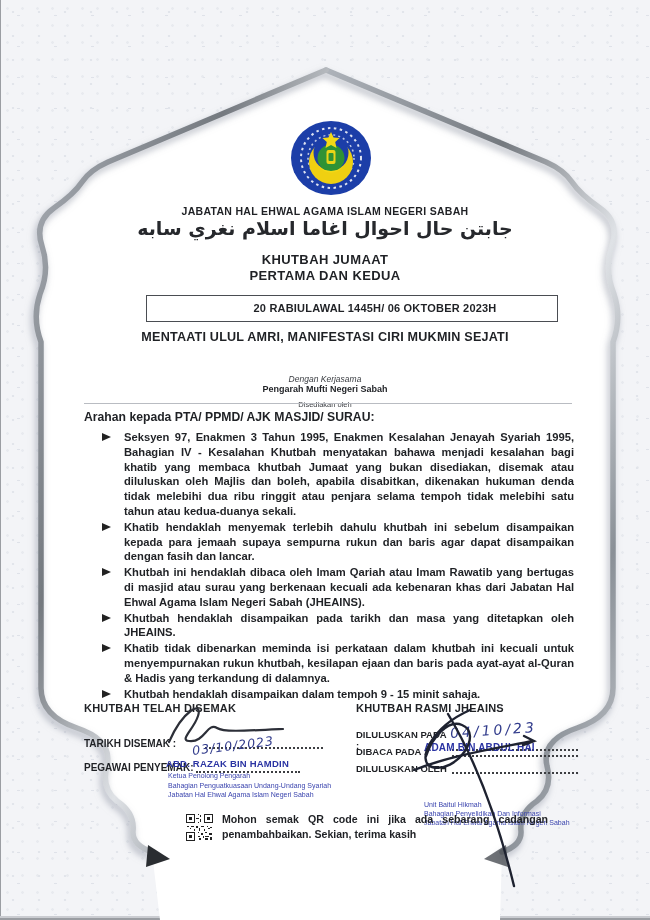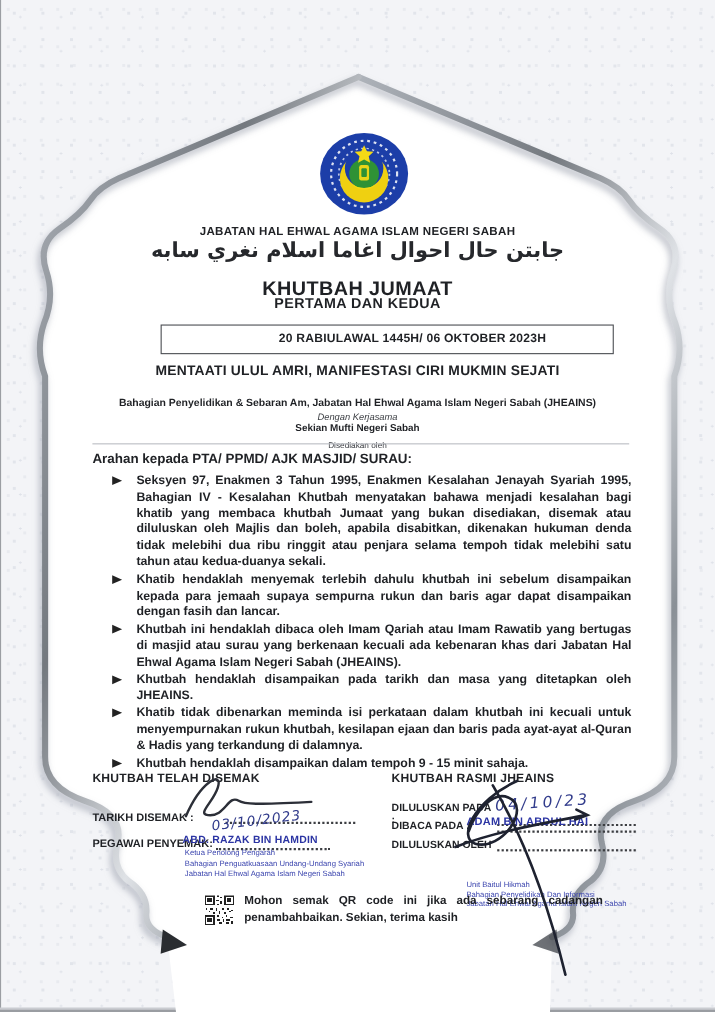--- a/index.html
+++ b/index.html
@@ -14,21 +14,21 @@
     font-family:"Liberation Sans", sans-serif;
     color:#1f2125;
     box-shadow: inset 0 -2px 0 #9a9da2, inset 0 -4px 0 #caccd1, inset 1px 0 0 #9b9ea3;
   }
   .frame{position:absolute;left:0;top:0;width:650px;height:920px;}
   .content{position:absolute;inset:0;}
   .abs{position:absolute;}
   .ctr{left:45px;width:560px;text-align:center;}
   .dept{top:205px;font-size:10.5px;font-weight:bold;letter-spacing:.3px;}
   .jawi{top:217px;font-size:19px;font-weight:bold;direction:rtl;font-family:"DejaVu Sans", sans-serif;color:#26282c;}
-  .doc1{top:252px;font-size:18px;font-weight:bold;letter-spacing:.4px;}
+  .doc1{top:252px;font-size:13px;font-weight:bold;letter-spacing:.4px;}
   .doc2{top:268px;font-size:13px;font-weight:bold;letter-spacing:.4px;}
   .datebox{left:146px;top:295px;width:364px;height:25px;border:1.2px solid #4a4d52;background:#fff;
     font-size:11px;font-weight:bold;text-align:center;line-height:25px;letter-spacing:.2px;padding-left:46px;}
   .title{top:330px;font-size:12.6px;font-weight:bold;letter-spacing:.2px;}
   .preplabel{top:354px;font-size:7.5px;color:#3a3d42;margin-top:46px;}
   .prepby{top:361px;font-size:9.5px;font-weight:bold;}
   .cooplabel{top:374px;font-size:8.5px;font-style:italic;color:#3a3d42;}
   .coop{top:384px;font-size:9px;font-weight:bold;}
   .divider{left:84px;top:403px;width:488px;height:1px;background:#b9bcc2;}
   .arahan{left:84px;top:410px;font-size:12.2px;font-weight:bold;}
@@ -101,23 +101,22 @@
       <path d="M41 12 l2.6 5.4 6 .6 -4.4 4 1.3 5.9 -5.5 -3 -5.5 3 1.3 -5.9 -4.4 -4 6 -.6z" fill="#f4d916"></path>
     </svg>
 
     <div class="abs ctr dept">JABATAN HAL EHWAL AGAMA ISLAM NEGERI SABAH</div>
     <div class="abs ctr jawi">جابتن حال احوال اغاما اسلام نغري سابه</div>
     <div class="abs ctr doc1">KHUTBAH JUMAAT</div>
     <div class="abs ctr doc2">PERTAMA DAN KEDUA</div>
     <div class="abs datebox">20 RABIULAWAL 1445H/ 06 OKTOBER 2023H</div>
     <div class="abs ctr title">MENTAATI ULUL AMRI, MANIFESTASI CIRI MUKMIN SEJATI</div>
     <div class="abs ctr preplabel">Disediakan oleh</div>
-    <div class="abs ctr prepby">Bahagian Penyelidikan &amp; Sebaran Am, Jabatan Hal Ehwal Agama Islam Negeri Sabah (JHEAINS)</div>
     <div class="abs ctr cooplabel">Dengan Kerjasama</div>
-    <div class="abs ctr coop">Sekian Mufti Negeri Sabah</div>
+    <div class="abs ctr coop">Pengarah Mufti Negeri Sabah</div>
     <div class="abs divider"></div>
 
     <div class="abs arahan">Arahan kepada PTA/ PPMD/ AJK MASJID/ SURAU:</div>
     <ul class="instr">
       <li><span class="bullet"></span><span>Seksyen 97, Enakmen 3 Tahun 1995, Enakmen Kesalahan Jenayah Syariah 1995, Bahagian IV - Kesalahan Khutbah menyatakan bahawa menjadi kesalahan bagi khatib yang membaca khutbah Jumaat yang bukan disediakan, disemak atau diluluskan oleh Majlis dan boleh, apabila disabitkan, dikenakan hukuman denda tidak melebihi dua ribu ringgit atau penjara selama tempoh tidak melebihi satu tahun atau kedua-duanya sekali.</span></li>
       <li><span class="bullet"></span><span>Khatib hendaklah menyemak terlebih dahulu khutbah ini sebelum disampaikan kepada para jemaah supaya sempurna rukun dan baris agar dapat disampaikan dengan fasih dan lancar.</span></li>
       <li><span class="bullet"></span><span>Khutbah ini hendaklah dibaca oleh Imam Qariah atau Imam Rawatib yang bertugas di masjid atau surau yang berkenaan kecuali ada kebenaran khas dari Jabatan Hal Ehwal Agama Islam Negeri Sabah (JHEAINS).</span></li>
       <li><span class="bullet"></span><span>Khutbah hendaklah disampaikan pada tarikh dan masa yang ditetapkan oleh JHEAINS.</span></li>
       <li><span class="bullet"></span><span>Khatib tidak dibenarkan meminda isi perkataan dalam khutbah ini kecuali untuk menyempurnakan rukun khutbah, kesilapan ejaan dan baris pada ayat-ayat al-Quran &amp; Hadis yang terkandung di dalamnya.</span></li>
       <li><span class="bullet"></span><span>Khutbah hendaklah disampaikan dalam tempoh 9 - 15 minit sahaja.</span></li>

